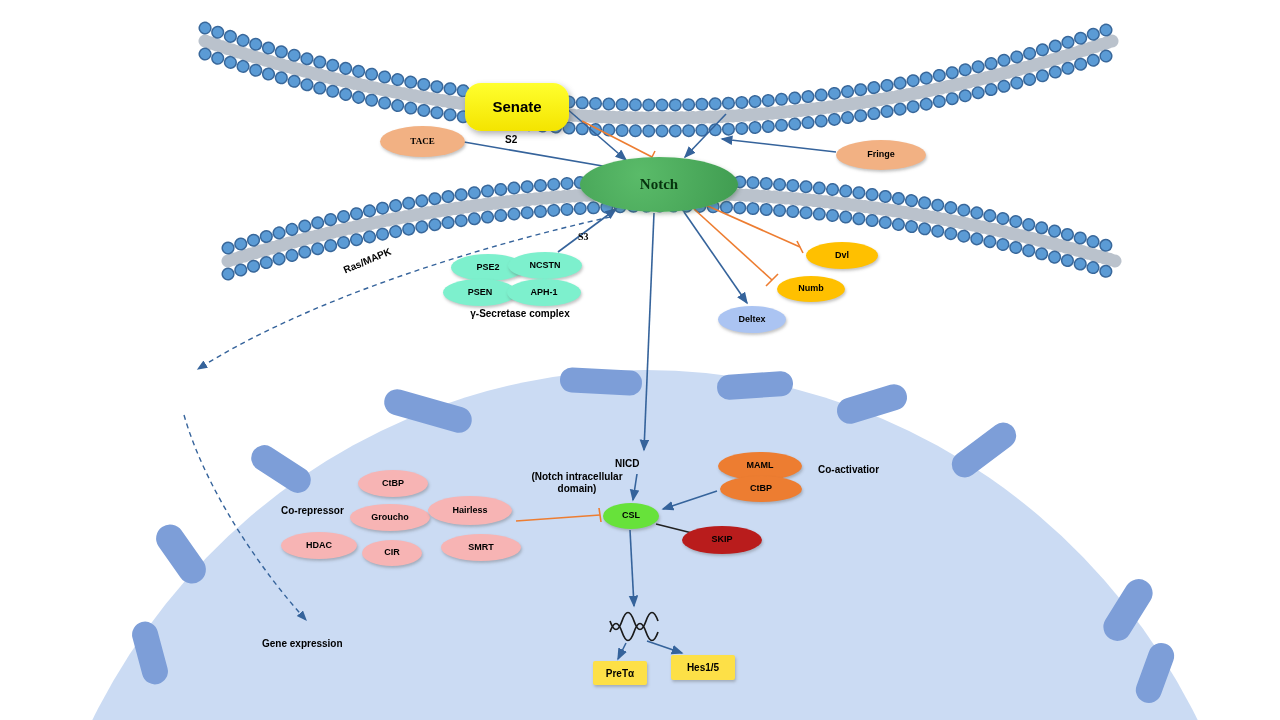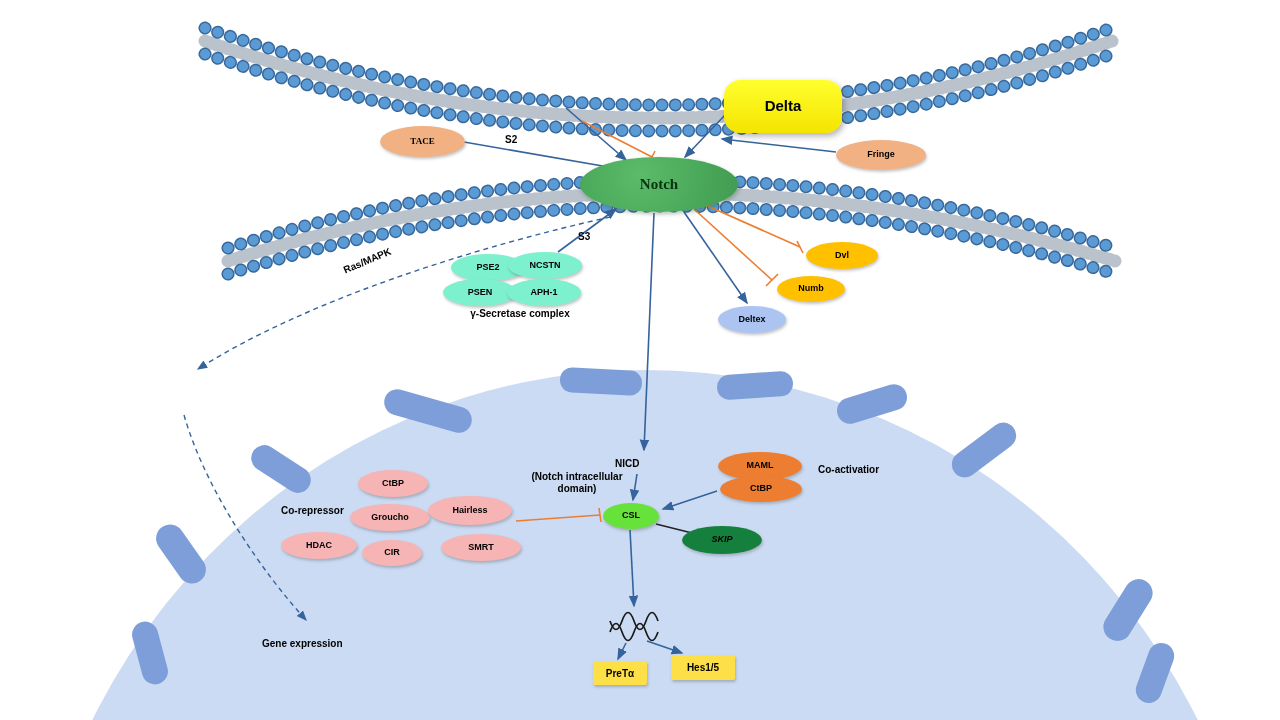--- a/index.html
+++ b/index.html
@@ -12,21 +12,21 @@
   .f9{font-size:9px;} .f10{font-size:10px;} .f11{font-size:10px;}
   .lbl{position:absolute;font-weight:700;color:#000;line-height:1.15;}
   .ligand{border-radius:16px;background:linear-gradient(180deg,#ffff2e 0%,#f4e400 100%);
           box-shadow:2px 3px 6px rgba(80,80,80,.45);font-size:15px;}
   .notch{background:radial-gradient(circle at 38% 32%, #5abb69, #3f9b50);
          color:#06330e;font-size:15px;box-shadow:1px 2px 4px rgba(60,90,60,.4);font-family:Liberation Serif, serif;}
   .mapk{border-radius:50%;background:#fff;border:1.5px solid #111;font-size:10.5px;padding:2px 10px;}
   .rect-node{background:#fde047;border-radius:2px;box-shadow:1px 2px 3px rgba(90,90,90,.35);font-size:10px;}
   .teal{background:#7df0cd;} .amber{background:#ffc000;} .salmon{background:#f2b183;}
   .pink{background:#f7b4b4;} .periwinkle{background:#abc4f2;} .orange{background:#ed7d31;}
-  .csl-green{background:#67e23a;} .skip-green{background:#15803d;font-style:italic;}
+  .csl-green{background:#67e23a;} .skip-green{background:#b91c1c;}
 </style>
 </head>
 <body>
 
 <div id="canvas">
 
   <svg class="layer" width="1280" height="720" viewBox="0 0 1280 720">
     <defs>
       <marker id="mb" markerWidth="9" markerHeight="8" refX="6.5" refY="3" orient="auto">
         <path d="M0,0 L7.5,3 L0,6 z" fill="#35639b"></path>
@@ -96,28 +96,28 @@
     </g>
 
     <path d="M656,524 L692,533" stroke="#222" stroke-width="1.4" fill="none"></path>
 
     <g fill="none" stroke="#1a1a1a" stroke-width="1.7">
       <path d="M610,632 q6,-17 12,0 t12,0 t12,0 t12,0"></path>
       <path d="M610,621 q6,17 12,0 t12,0 t12,0 t12,0"></path>
     </g>
   </svg>
 
-  <div class="node ligand" style="left:724px;top:80px;width:118px;height:53px;">Delta</div>
+  <div class="node ligand" style="left:465px;top:83px;width:104px;height:48px;">Senate</div>
 
   <div class="node ell f9 salmon" style="left:380px;top:126px;width:85px;height:31px;font-family:Liberation Serif, serif;">TACE</div>
   <div class="node ell f9 salmon" style="left:836px;top:140px;width:90px;height:30px;">Fringe</div>
   <div class="lbl f10" style="left:505px;top:134px;">S2</div>
 
   <div class="node ell notch" style="left:580px;top:157px;width:158px;height:55px;">Notch</div>
-  <div class="lbl f10" style="left:578px;top:231px;">S3</div>
+  <div class="lbl f10" style="left:578px;top:231px;font-family:Liberation Serif, serif;">S3</div>
 
   <div class="node ell f9 teal" style="left:451px;top:254px;width:74px;height:27px;">PSE2</div>
   <div class="node ell f9 teal" style="left:508px;top:252px;width:74px;height:27px;">NCSTN</div>
   <div class="node ell f9 teal" style="left:443px;top:279px;width:74px;height:27px;">PSEN</div>
   <div class="node ell f9 teal" style="left:507px;top:279px;width:74px;height:27px;">APH-1</div>
   <div class="lbl f11" style="left:445px;top:308px;width:150px;text-align:center;">γ-Secretase complex</div>
 
   <div class="node ell f9 amber" style="left:806px;top:242px;width:72px;height:27px;">Dvl</div>
   <div class="node ell f9 amber" style="left:777px;top:276px;width:68px;height:26px;">Numb</div>
   <div class="node ell f9 periwinkle" style="left:718px;top:306px;width:68px;height:27px;">Deltex</div>

